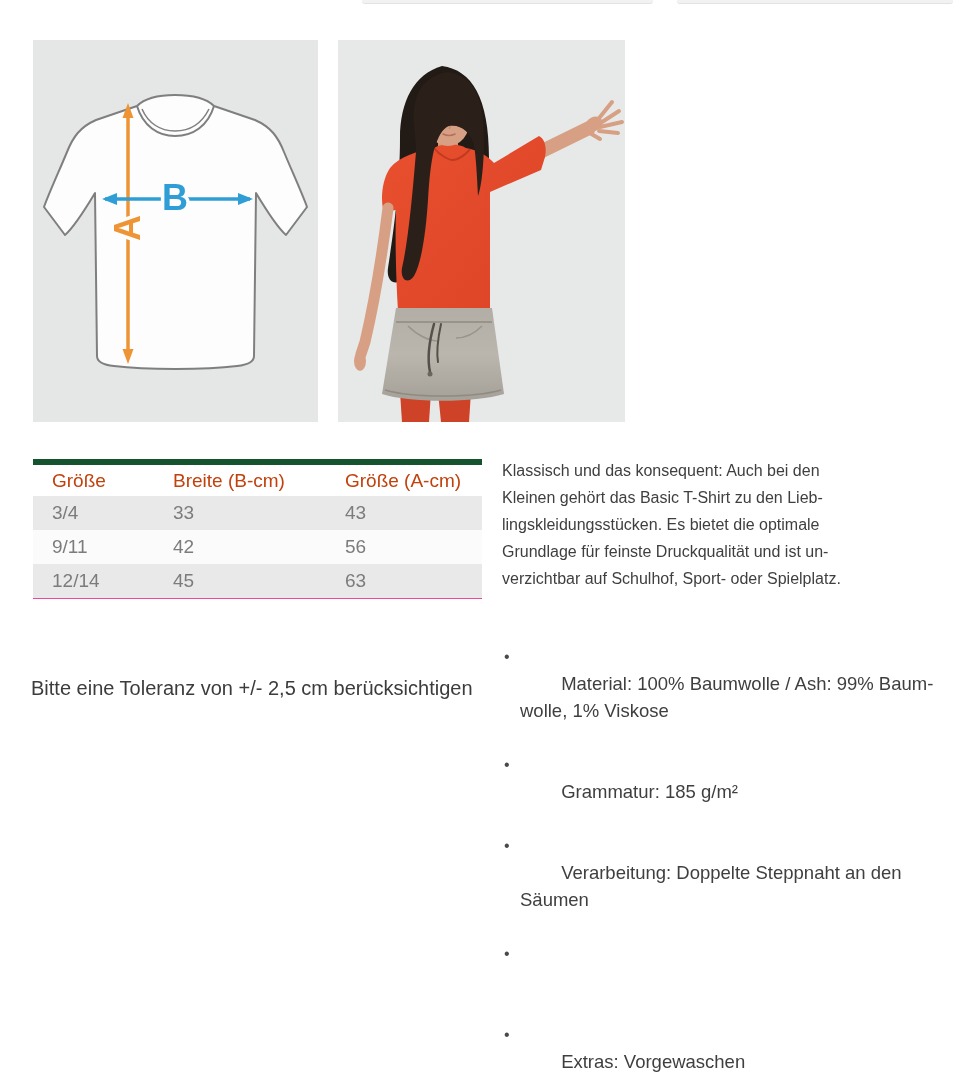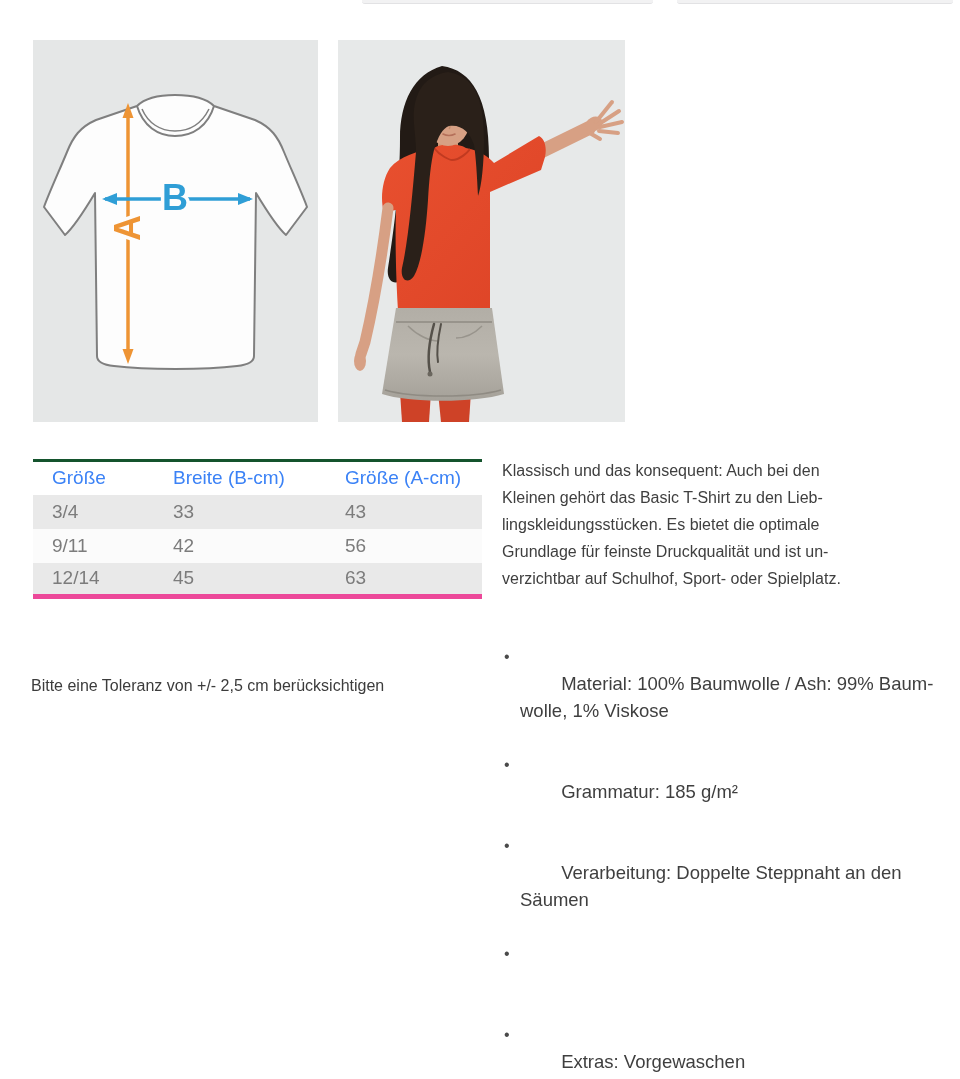--- a/index.html
+++ b/index.html
@@ -56,33 +56,33 @@
   .size-table col.c3 { width: 137px; }
   .size-table th, .size-table td {
     height: 34px;
     text-align: left;
     font-weight: normal;
     vertical-align: middle;
     padding: 0;
   }
   .size-table th:first-child, .size-table td:first-child { padding-left: 19px; }
   .size-table thead th {
-    color: #3b82f6;
-    border-top: 3px solid #14532d;
+    color: #c2410c;
+    border-top: 6px solid #14532d;
     background: #ffffff;
   }
   .size-table tbody td { color: #7c7c7c; }
   .size-table tbody tr:nth-child(odd)  { background: #e9e9e9; }
   .size-table tbody tr:nth-child(even) { background: #fbfbfb; }
-  .size-table tbody tr:last-child { border-bottom: 5px solid #ec4899; }
+  .size-table tbody tr:last-child { border-bottom: 1px solid #ec4899; }
 
   .tolerance-note {
     position: absolute;
     left: 31px; top: 677px;
-    font-size: 16px;
+    font-size: 20px;
     color: #3c3c3c;
     white-space: pre;
   }
 
   
   .details-col {
     position: absolute;
     left: 502px; top: 457px;
     width: 455px;
   }

